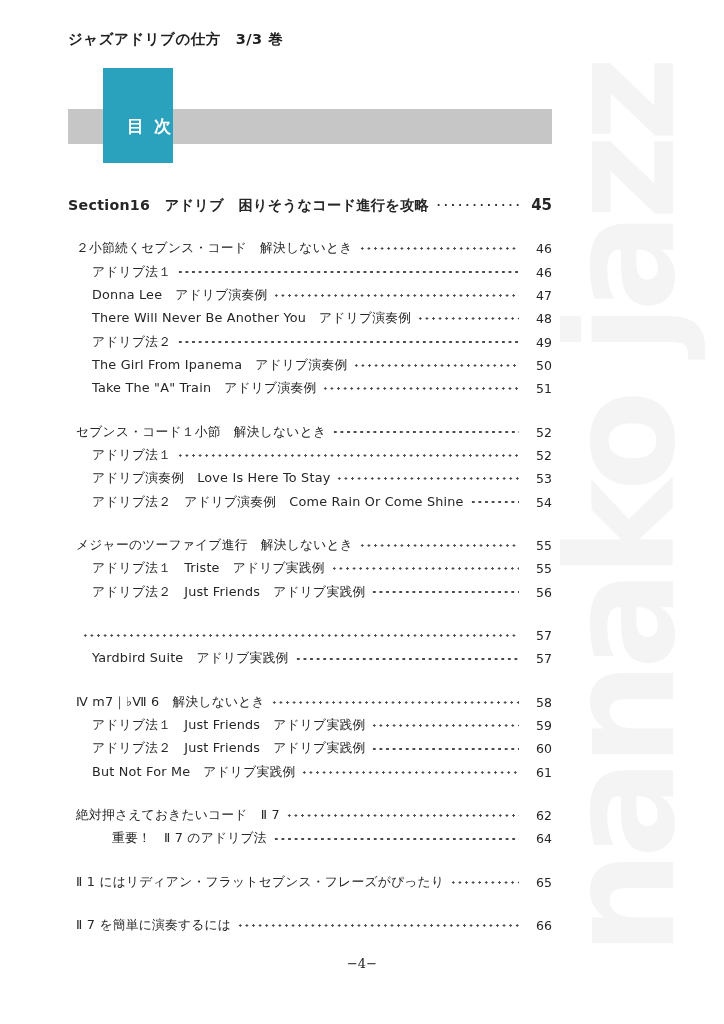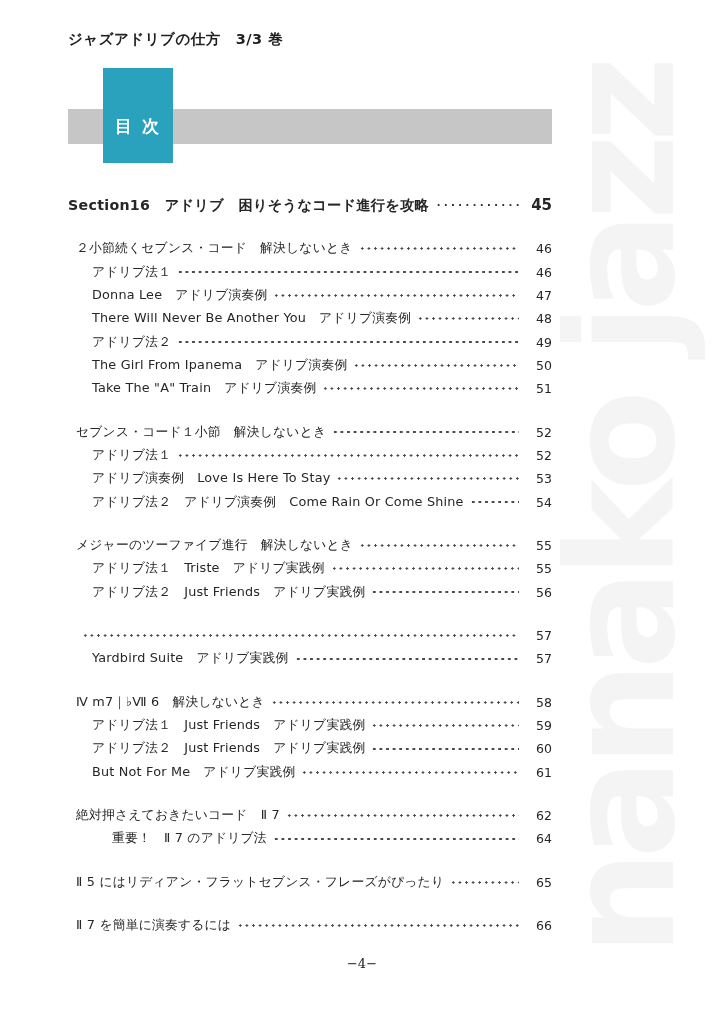--- a/index.html
+++ b/index.html
@@ -47,21 +47,21 @@
     width: 484px; height: 35px;
     background: #c6c6c6;
   }
   .toc-box {
     position: absolute;
     left: 103px; top: 68px;
     width: 70px; height: 95px;
     background: #2aa2bd;
     display: flex;
     align-items: center;
-    justify-content: center;
+    justify-content: flex-end;
   }
   .toc-box .toc-label {
     margin-top: 21px;
     color: #ffffff;
     font-size: 17px;
     font-weight: 700;
     letter-spacing: 2px;
     white-space: nowrap;
   }
 
@@ -263,21 +263,21 @@
           <span class="entry-text">絶対押さえておきたいコード　Ⅱ 7</span>
           <span class="dots"></span>
           <span class="entry-page">62</span>
         </div>
           <div class="toc-row indent-3">
           <span class="entry-text">重要！　Ⅱ 7 のアドリブ法</span>
           <span class="dots"></span>
           <span class="entry-page">64</span>
         </div>
           <div class="toc-row indent-1">
-          <span class="entry-text">Ⅱ 5 にはリディアン・フラットセブンス・フレーズがぴったり</span>
+          <span class="entry-text">Ⅱ 1 にはリディアン・フラットセブンス・フレーズがぴったり</span>
           <span class="dots"></span>
           <span class="entry-page">65</span>
         </div>
           <div class="toc-row indent-1">
           <span class="entry-text">Ⅱ 7 を簡単に演奏するには</span>
           <span class="dots"></span>
           <span class="entry-page">66</span>
         </div>
         </div>
 

